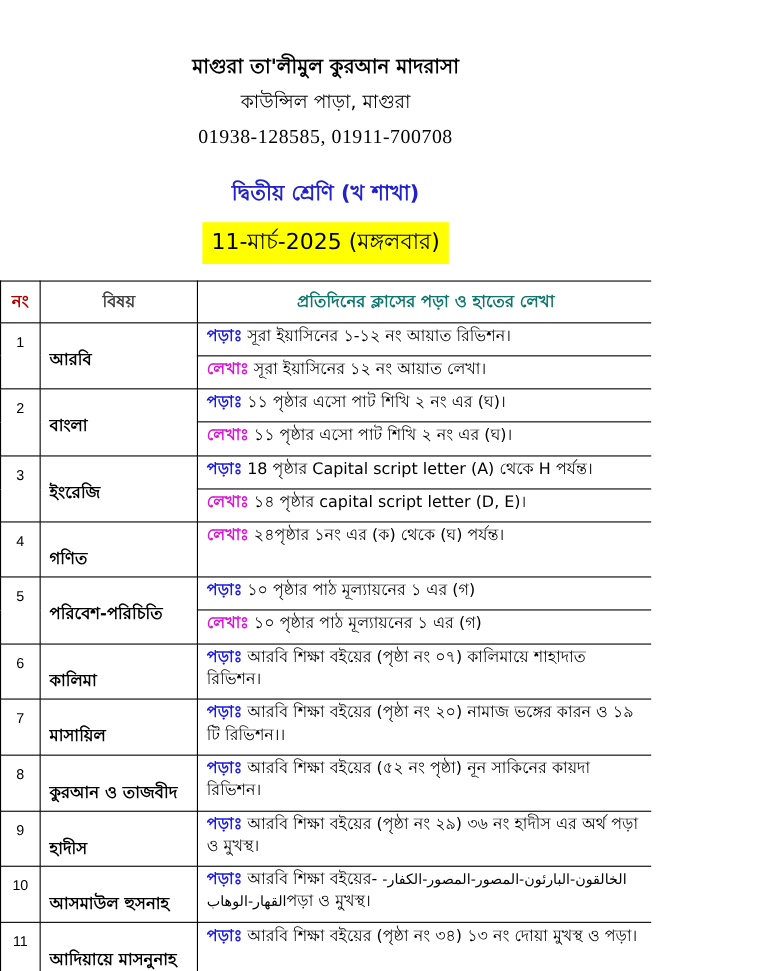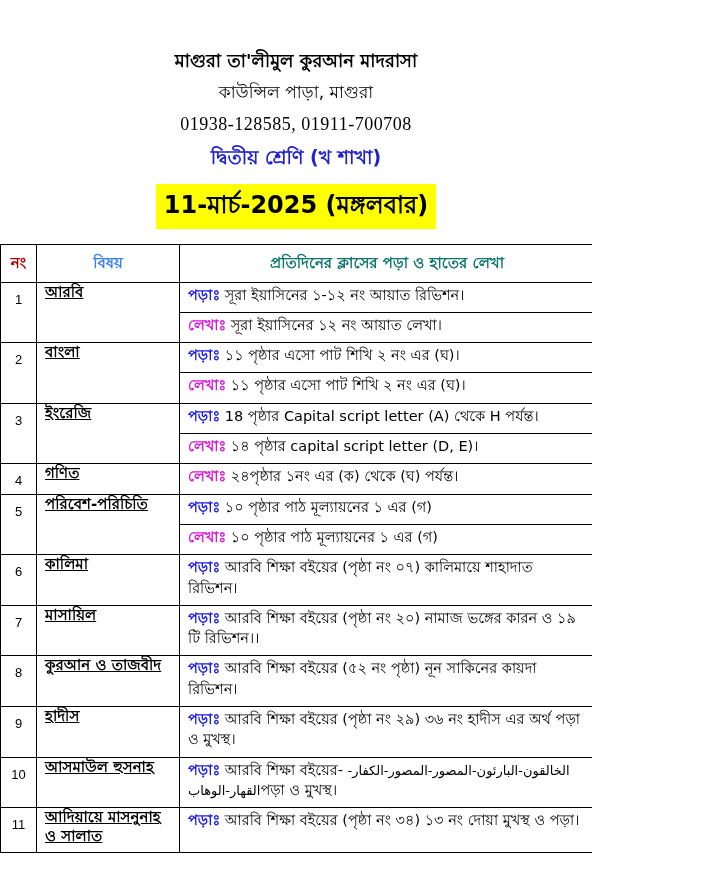--- a/index.html
+++ b/index.html
@@ -10,25 +10,25 @@
   }
   .page{width:592px;height:883px;overflow:hidden;position:relative;}
   .hdr{ text-align:center; padding-top:50px; }
   .hdr .school{font-size:18px;font-weight:bold;line-height:1.2;}
   .hdr .addr{font-size:17px;font-weight:normal;margin-top:7px;}
   .hdr .phones{
     font-size:18px;font-weight:normal;margin-top:7px;
     font-family:"Liberation Serif","DejaVu Serif",serif;
     letter-spacing:.5px;
   }
-  .hdr .classline{font-size:19px;font-weight:bold;margin-top:8px;}
+  .hdr .classline{font-size:19px;font-weight:bold;margin-top:26px;}
   .hdr .dateline{margin-top:9px;}
   .hdr .dateline .hl{
     display:inline-block;background:#ffff00;
-    font-size:24px;font-weight:bold;padding:2px 8px 3px 8px;
+    font-size:20px;font-weight:normal;padding:2px 8px 3px 8px;
   }
   table.hw{
     border-collapse:collapse;
     margin:15px auto 0 auto;
     width:594px;
     table-layout:fixed;
   }
   table.hw th, table.hw td{
     border:1px solid #000;
     vertical-align:top;
@@ -42,21 +42,21 @@
   col.c-no{width:36px;}
   col.c-subj{width:143px;}
   col.c-entry{width:415px;}
   td.no{
     text-align:center;font-size:13px;
     padding-top:9px;
     font-family:"Liberation Sans","DejaVu Sans",sans-serif;
   }
   td.subj{
     font-size:15px;font-weight:bold;
-    padding:0 6px 6px 8px;line-height:1.25;text-decoration:underline;
+    padding:24px 6px 6px 8px;line-height:1.25;
   }
   td.entry{
     font-size:14.5px;
     padding:2px 8px 7px 8px;
     line-height:1.4;
     min-height:31px;
   }
   td.entry .lbl{font-weight:bold;}
   .arabic{
     direction:rtl;unicode-bidi:isolate;
@@ -80,21 +80,21 @@
 
   <table class="hw" id="hw-table">
     <colgroup>
       <col class="c-no">
         <col class="c-subj">
         <col class="c-entry">
     </colgroup>
     <thead>
       <tr>
         <th style="color: rgb(176, 0, 0);">নং</th>
-        <th style="color: #3b82f6;">বিষয়</th>
+        <th style="color: #404040;">বিষয়</th>
         <th style="color: #0f766e;">প্রতিদিনের ক্লাসের পড়া ও হাতের লেখা</th>
       </tr>
     </thead>
     <tbody id="hw-body">
         <tr>
           <td class="no" rowspan="2">1</td>
           <td class="subj" rowspan="2">আরবি</td>
           <td class="entry"><span class="lbl" style="color: rgb(26, 26, 230);">পড়াঃ</span> <span>সূরা ইয়াসিনের ১-১২ নং আয়াত রিভিশন।</span></td>
         </tr>
         <tr>

